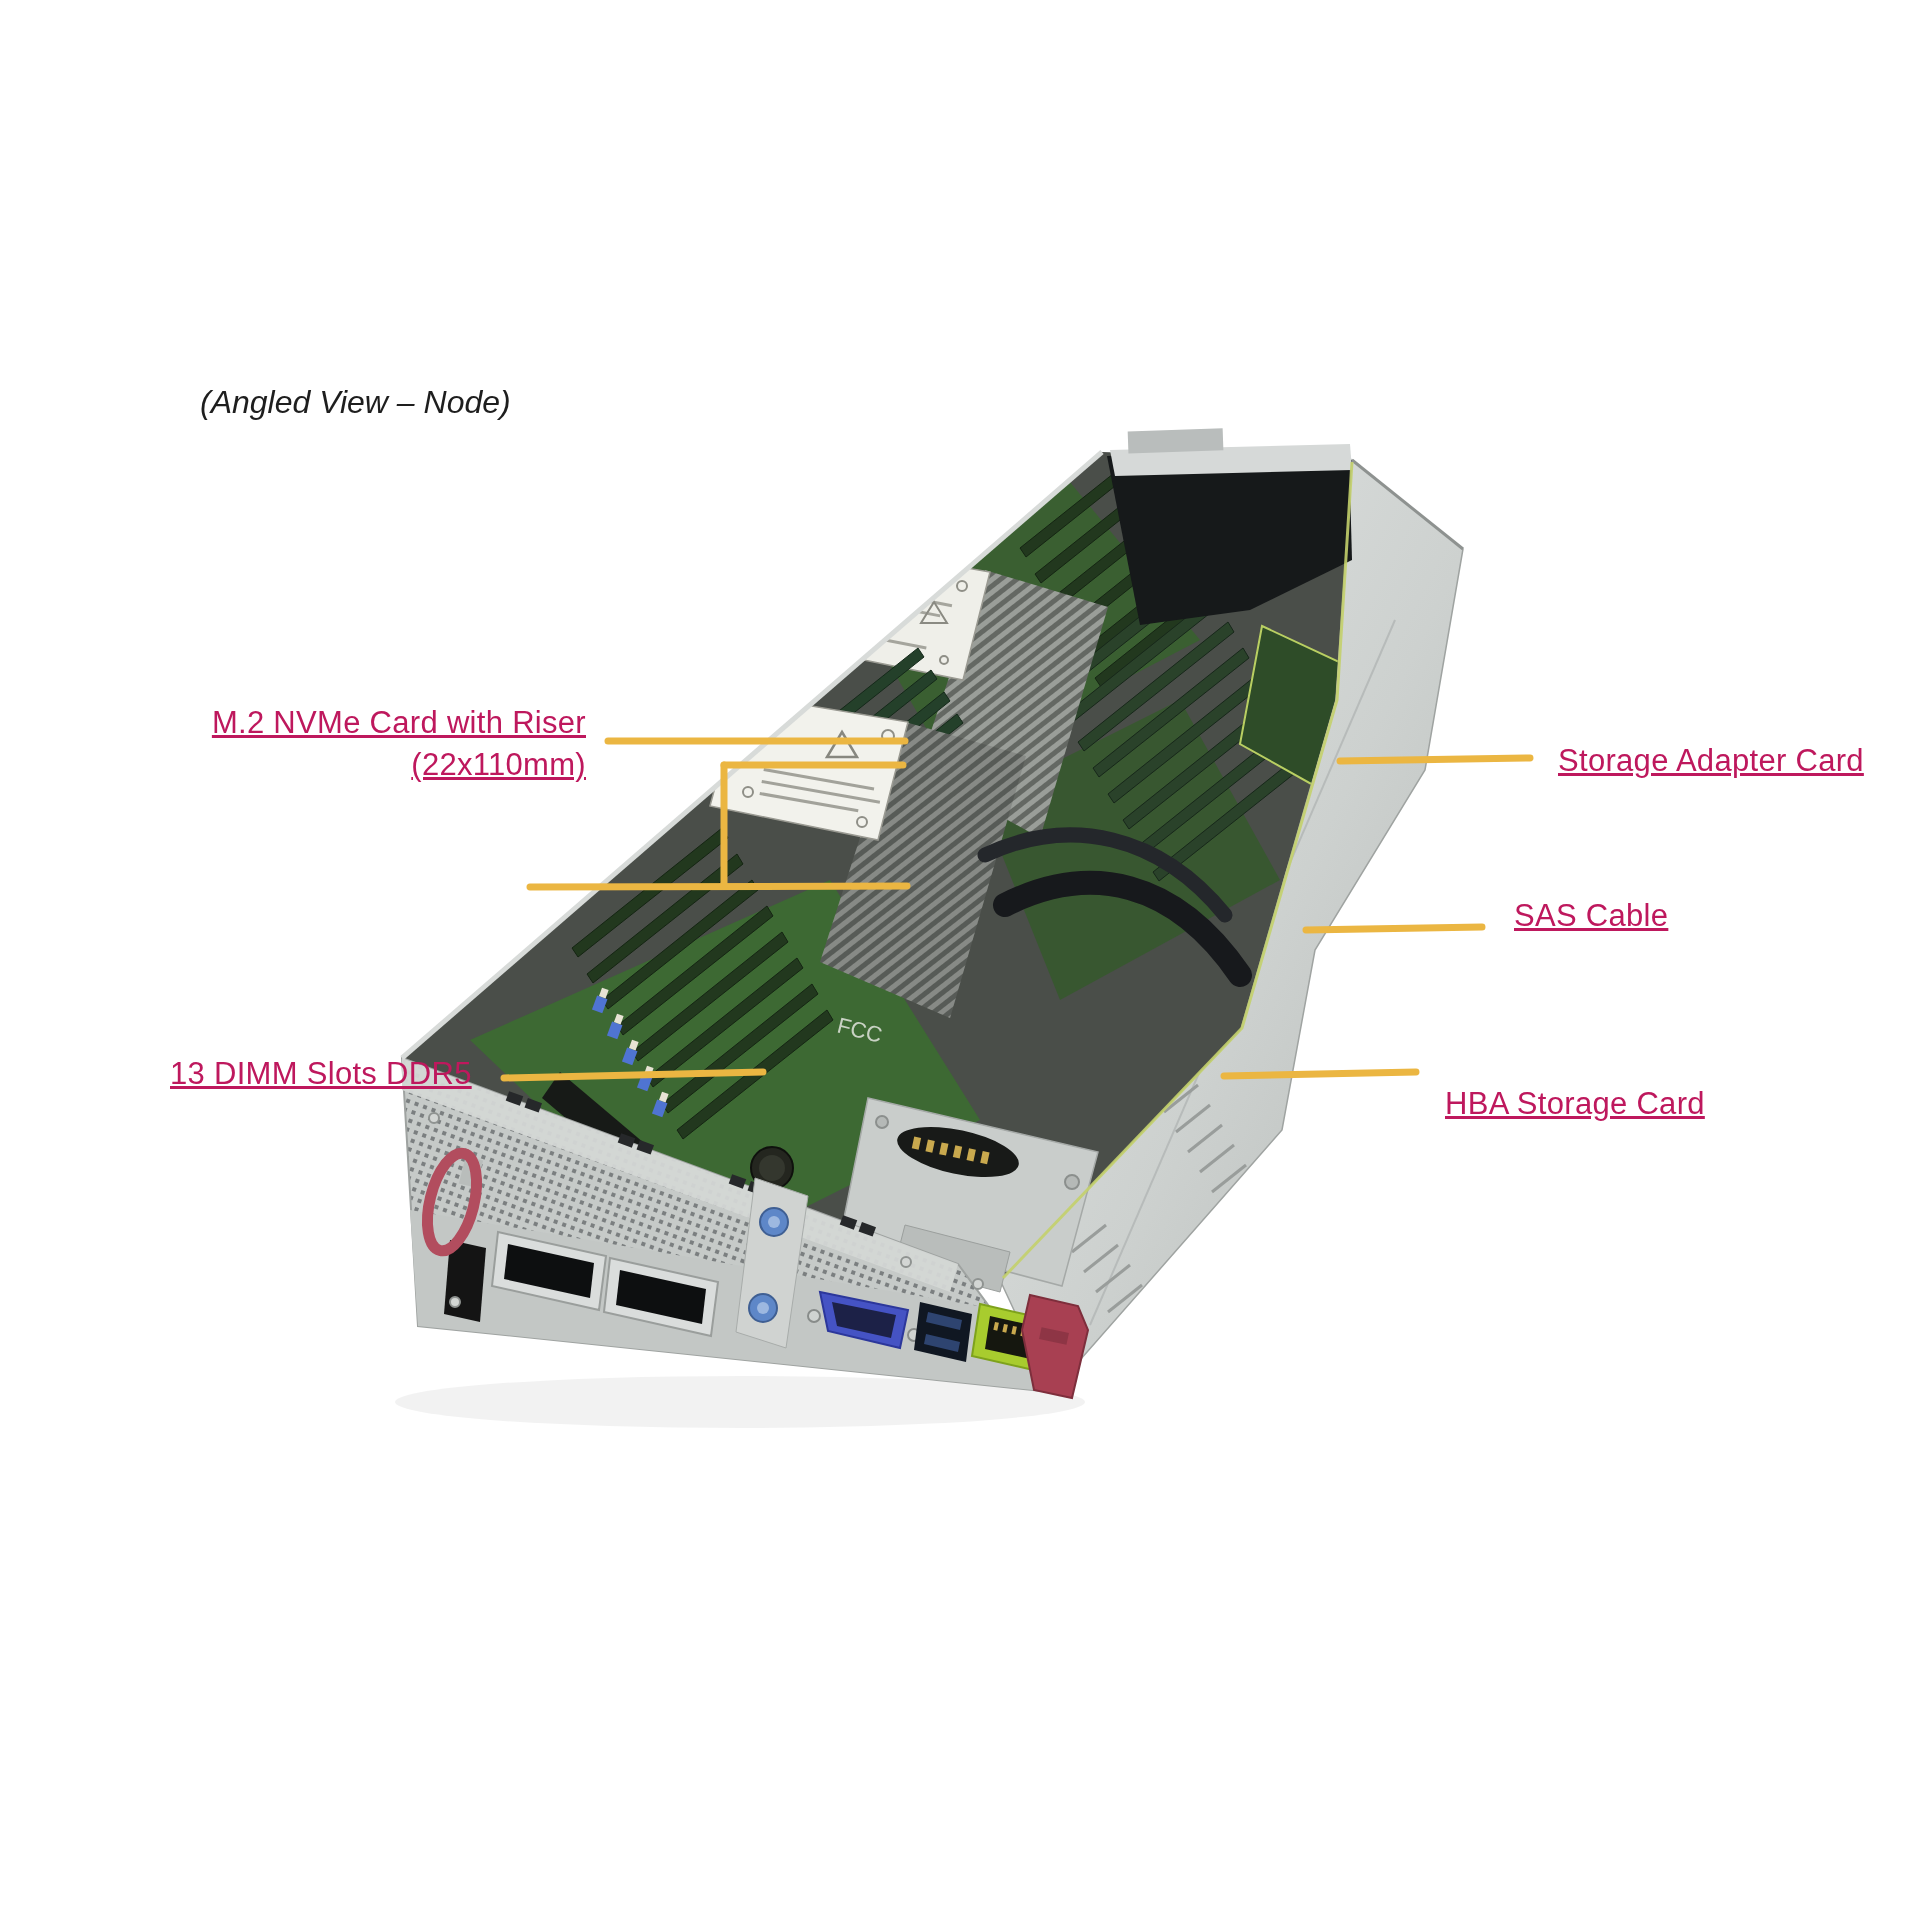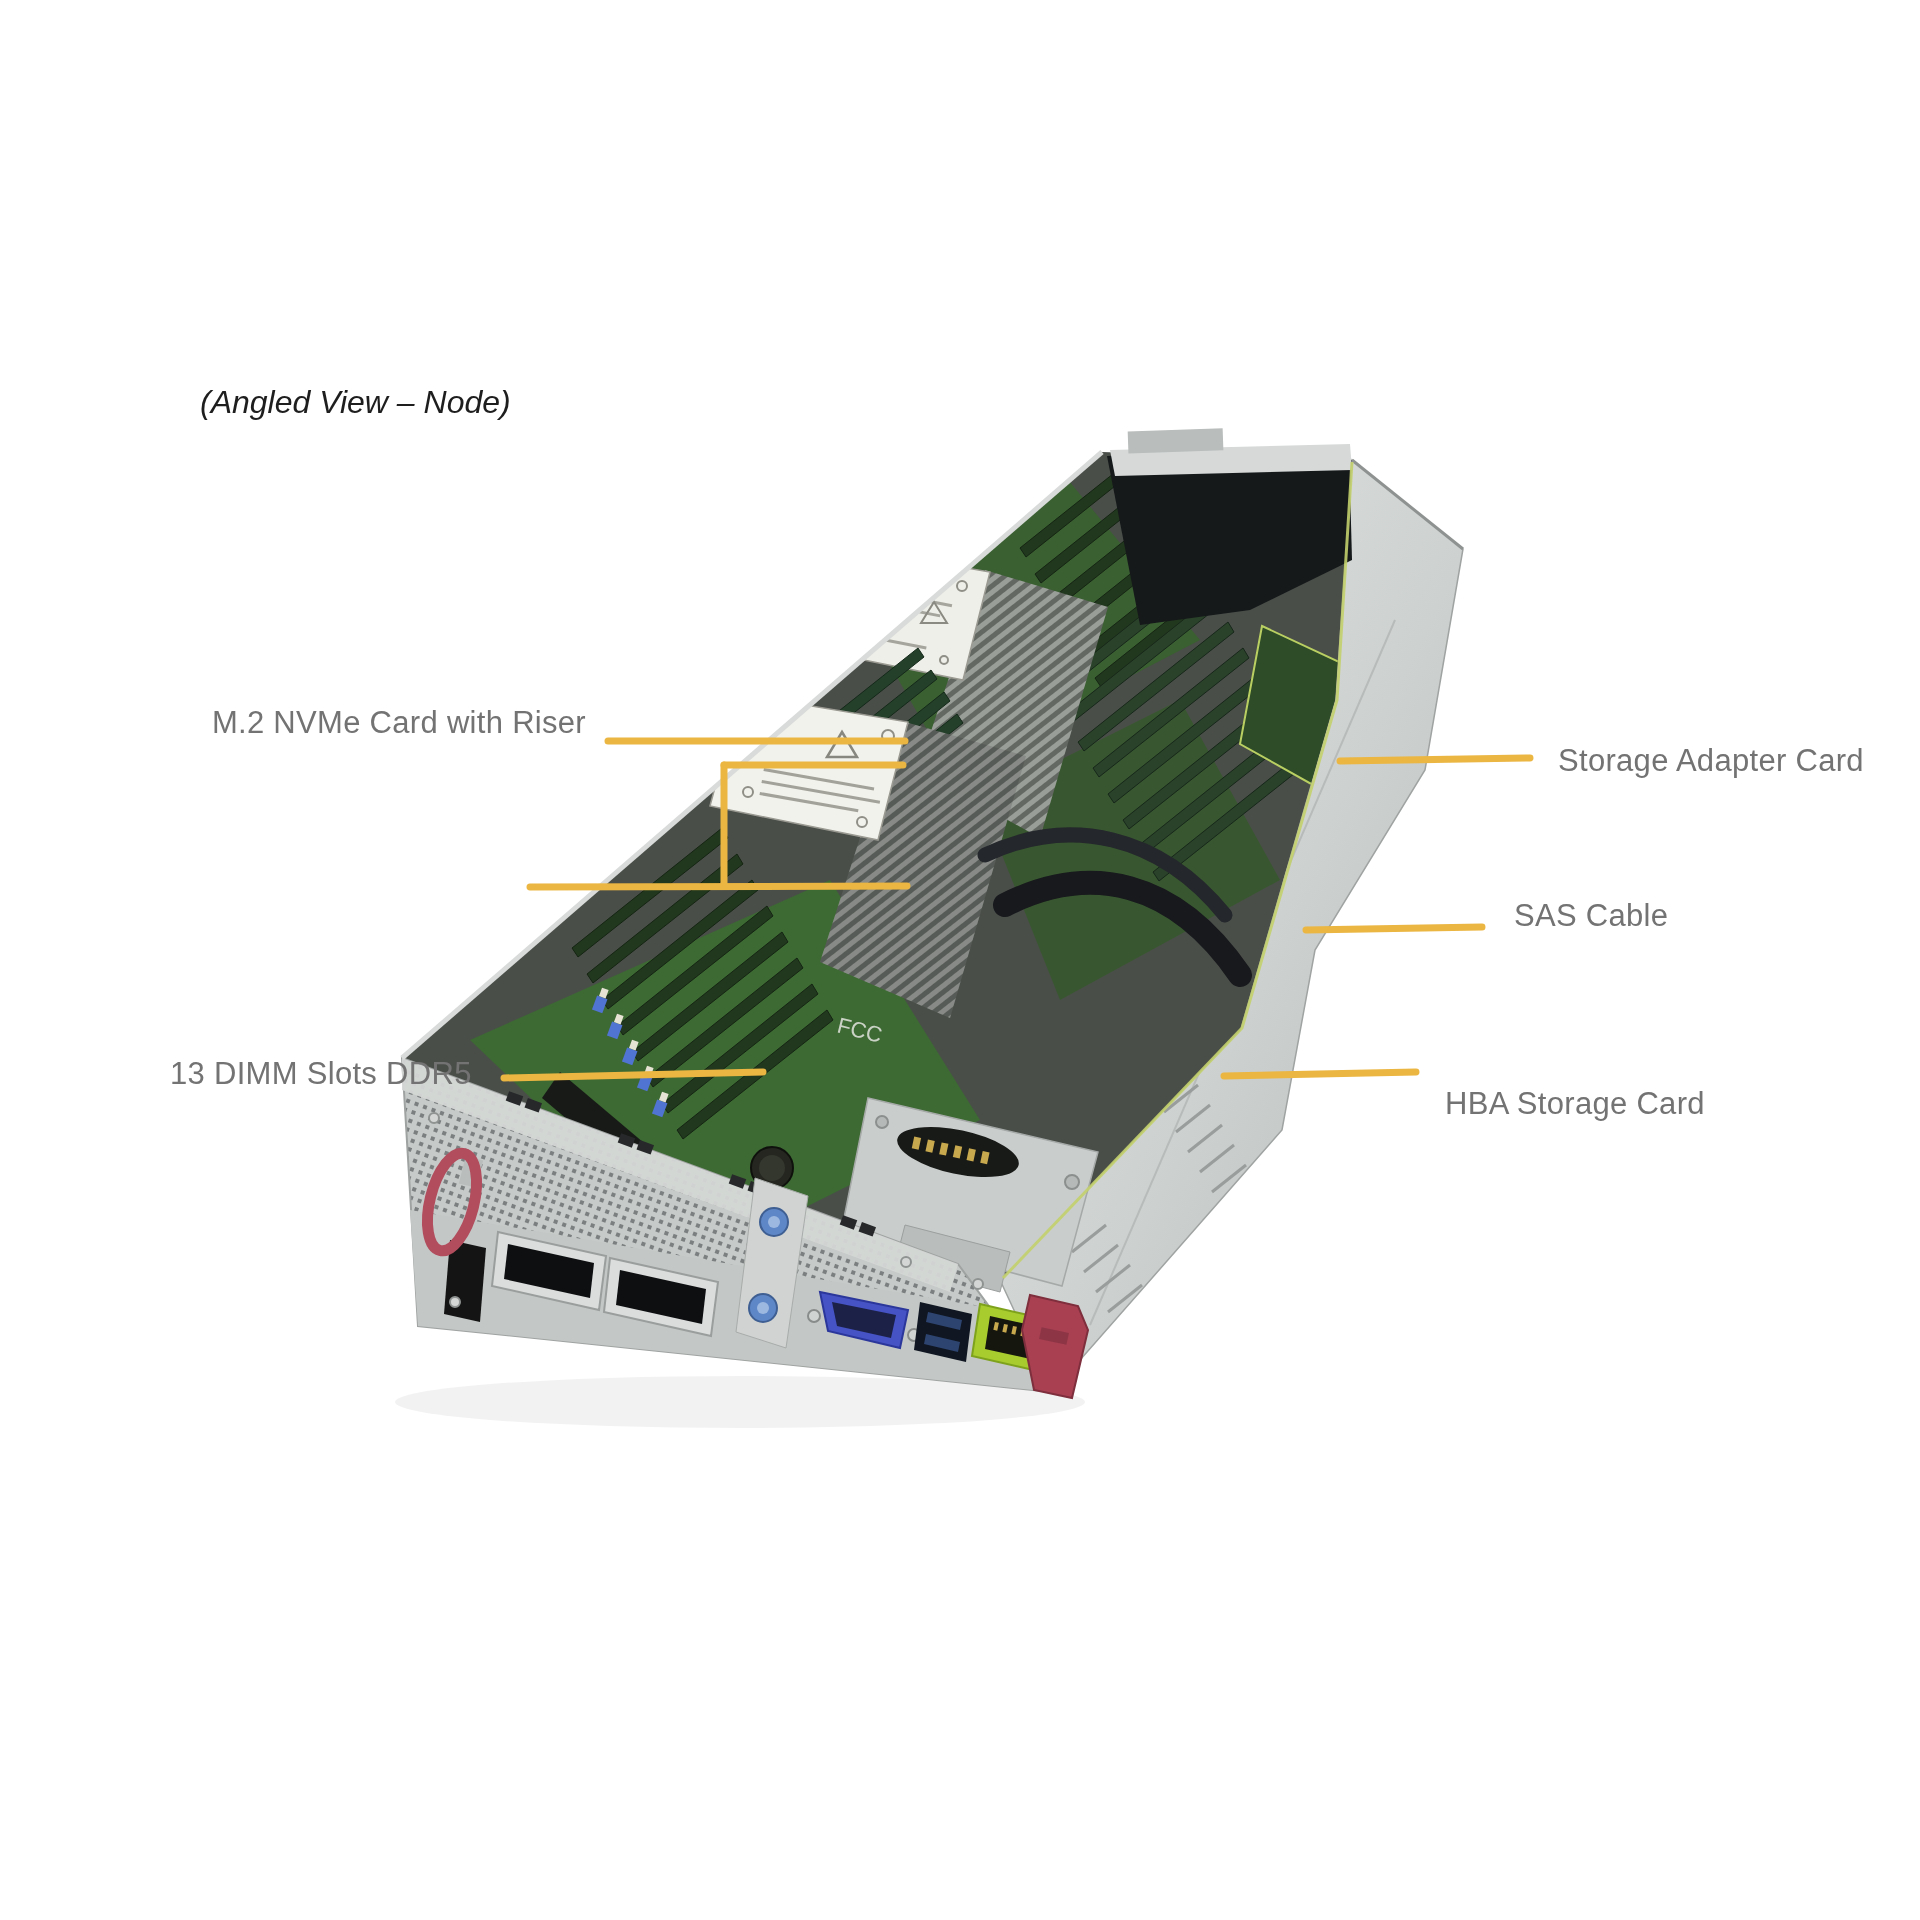--- a/index.html
+++ b/index.html
@@ -16,23 +16,24 @@
     font-size:32px;
     font-style:italic;
     color:#1e1e1e;
     white-space:nowrap;
     margin-left:48px;
   }
   .callout-label{
     position:absolute;
     font-size:31px;
     line-height:42px;
-    color:#737373;
+    color:#be185d;
     white-space:nowrap;
     letter-spacing:0.3px;
+    text-decoration:underline;
   }
   .callout-label sup{
     font-size:17px;
     line-height:0;
     position:relative;
     top:-2px;
   }
   .align-right{text-align:right;}
   svg{position:absolute;left:0;top:0;}
 </style>
@@ -301,20 +302,21 @@
       <path d="M1340,761 L1530,758"></path>
       <path d="M1306,930 L1482,927"></path>
       <path d="M1224,1076 L1416,1072"></path>
     </g>
   </svg>
 
   <div class="caption">(Angled View – Node)</div>
 
   <div class="callout-label align-right" style="right:1334px;top:702px;">
     <div>M.2 NVMe Card with Riser</div>
+    <div>(22x110mm)</div>
   </div>
 
 
   <div class="callout-label" style="left:170px;top:1053px;">13 DIMM Slots DDR5</div>
 
   <div class="callout-label" style="left:1558px;top:740px;text-align:right;">Storage Adapter Card</div>
 
   <div class="callout-label" style="left:1514px;top:895px;">SAS Cable</div>
 
   <div class="callout-label" style="left:1445px;top:1083px;">HBA Storage Card</div>

